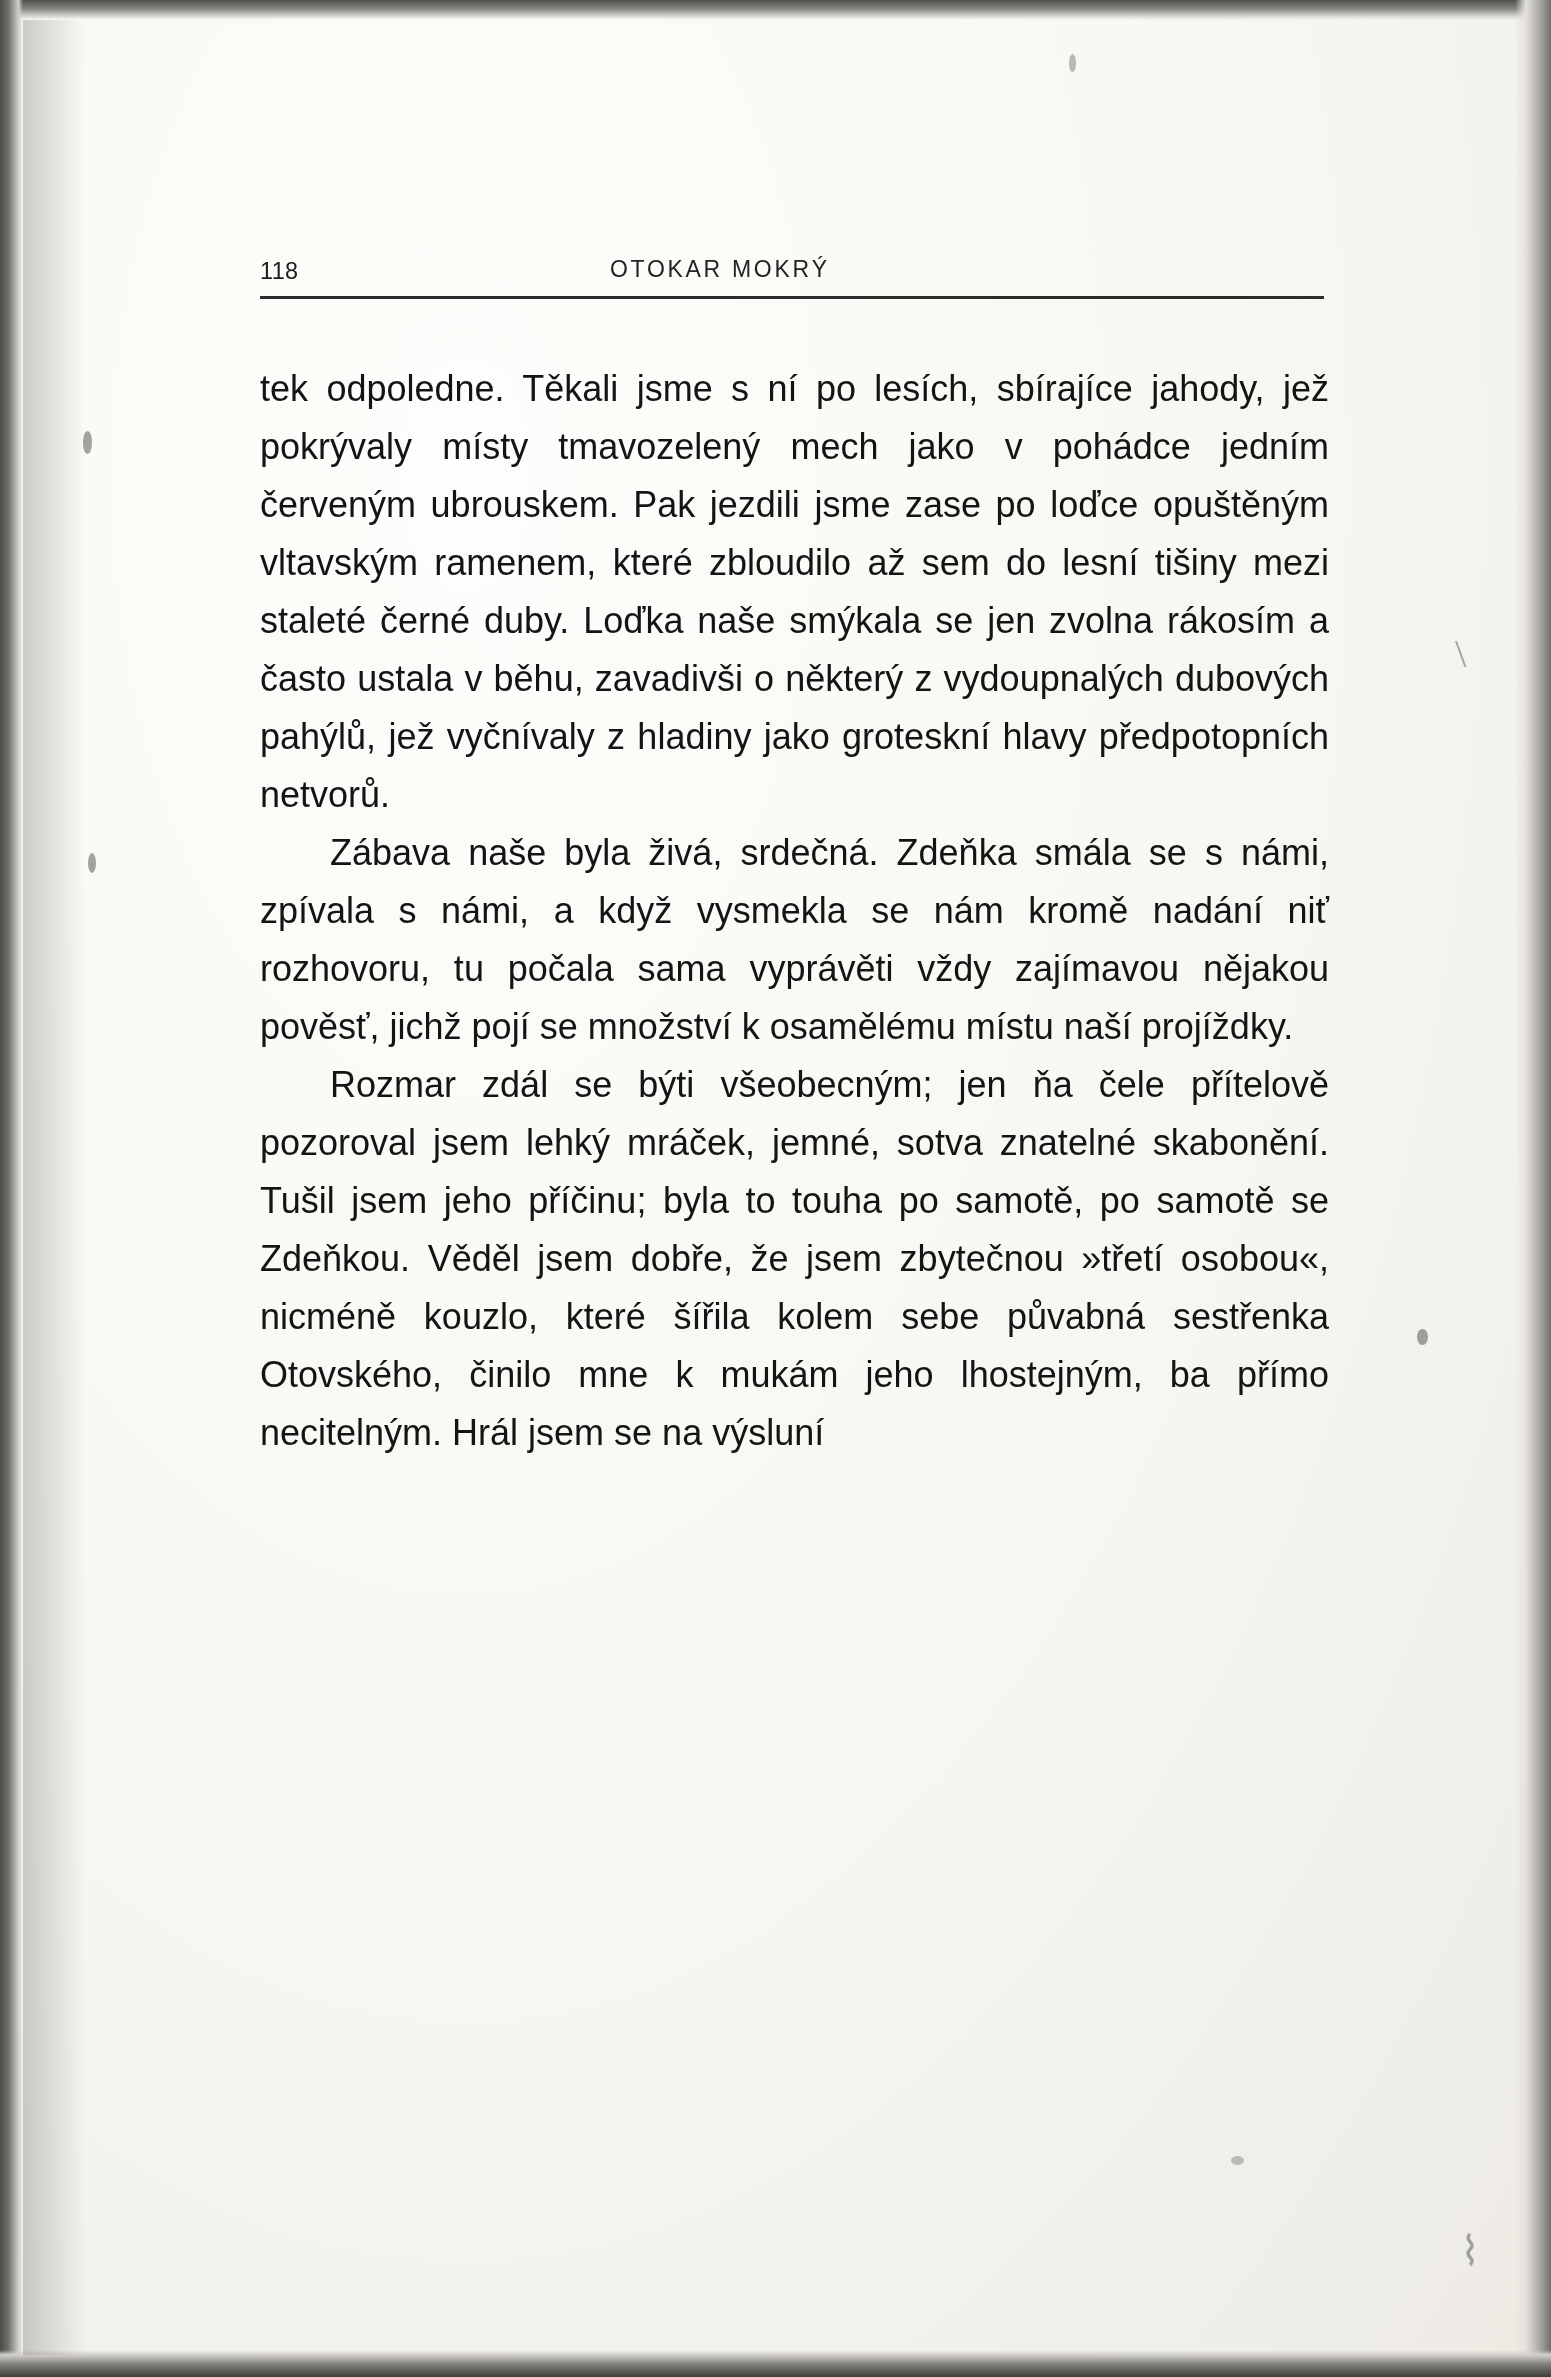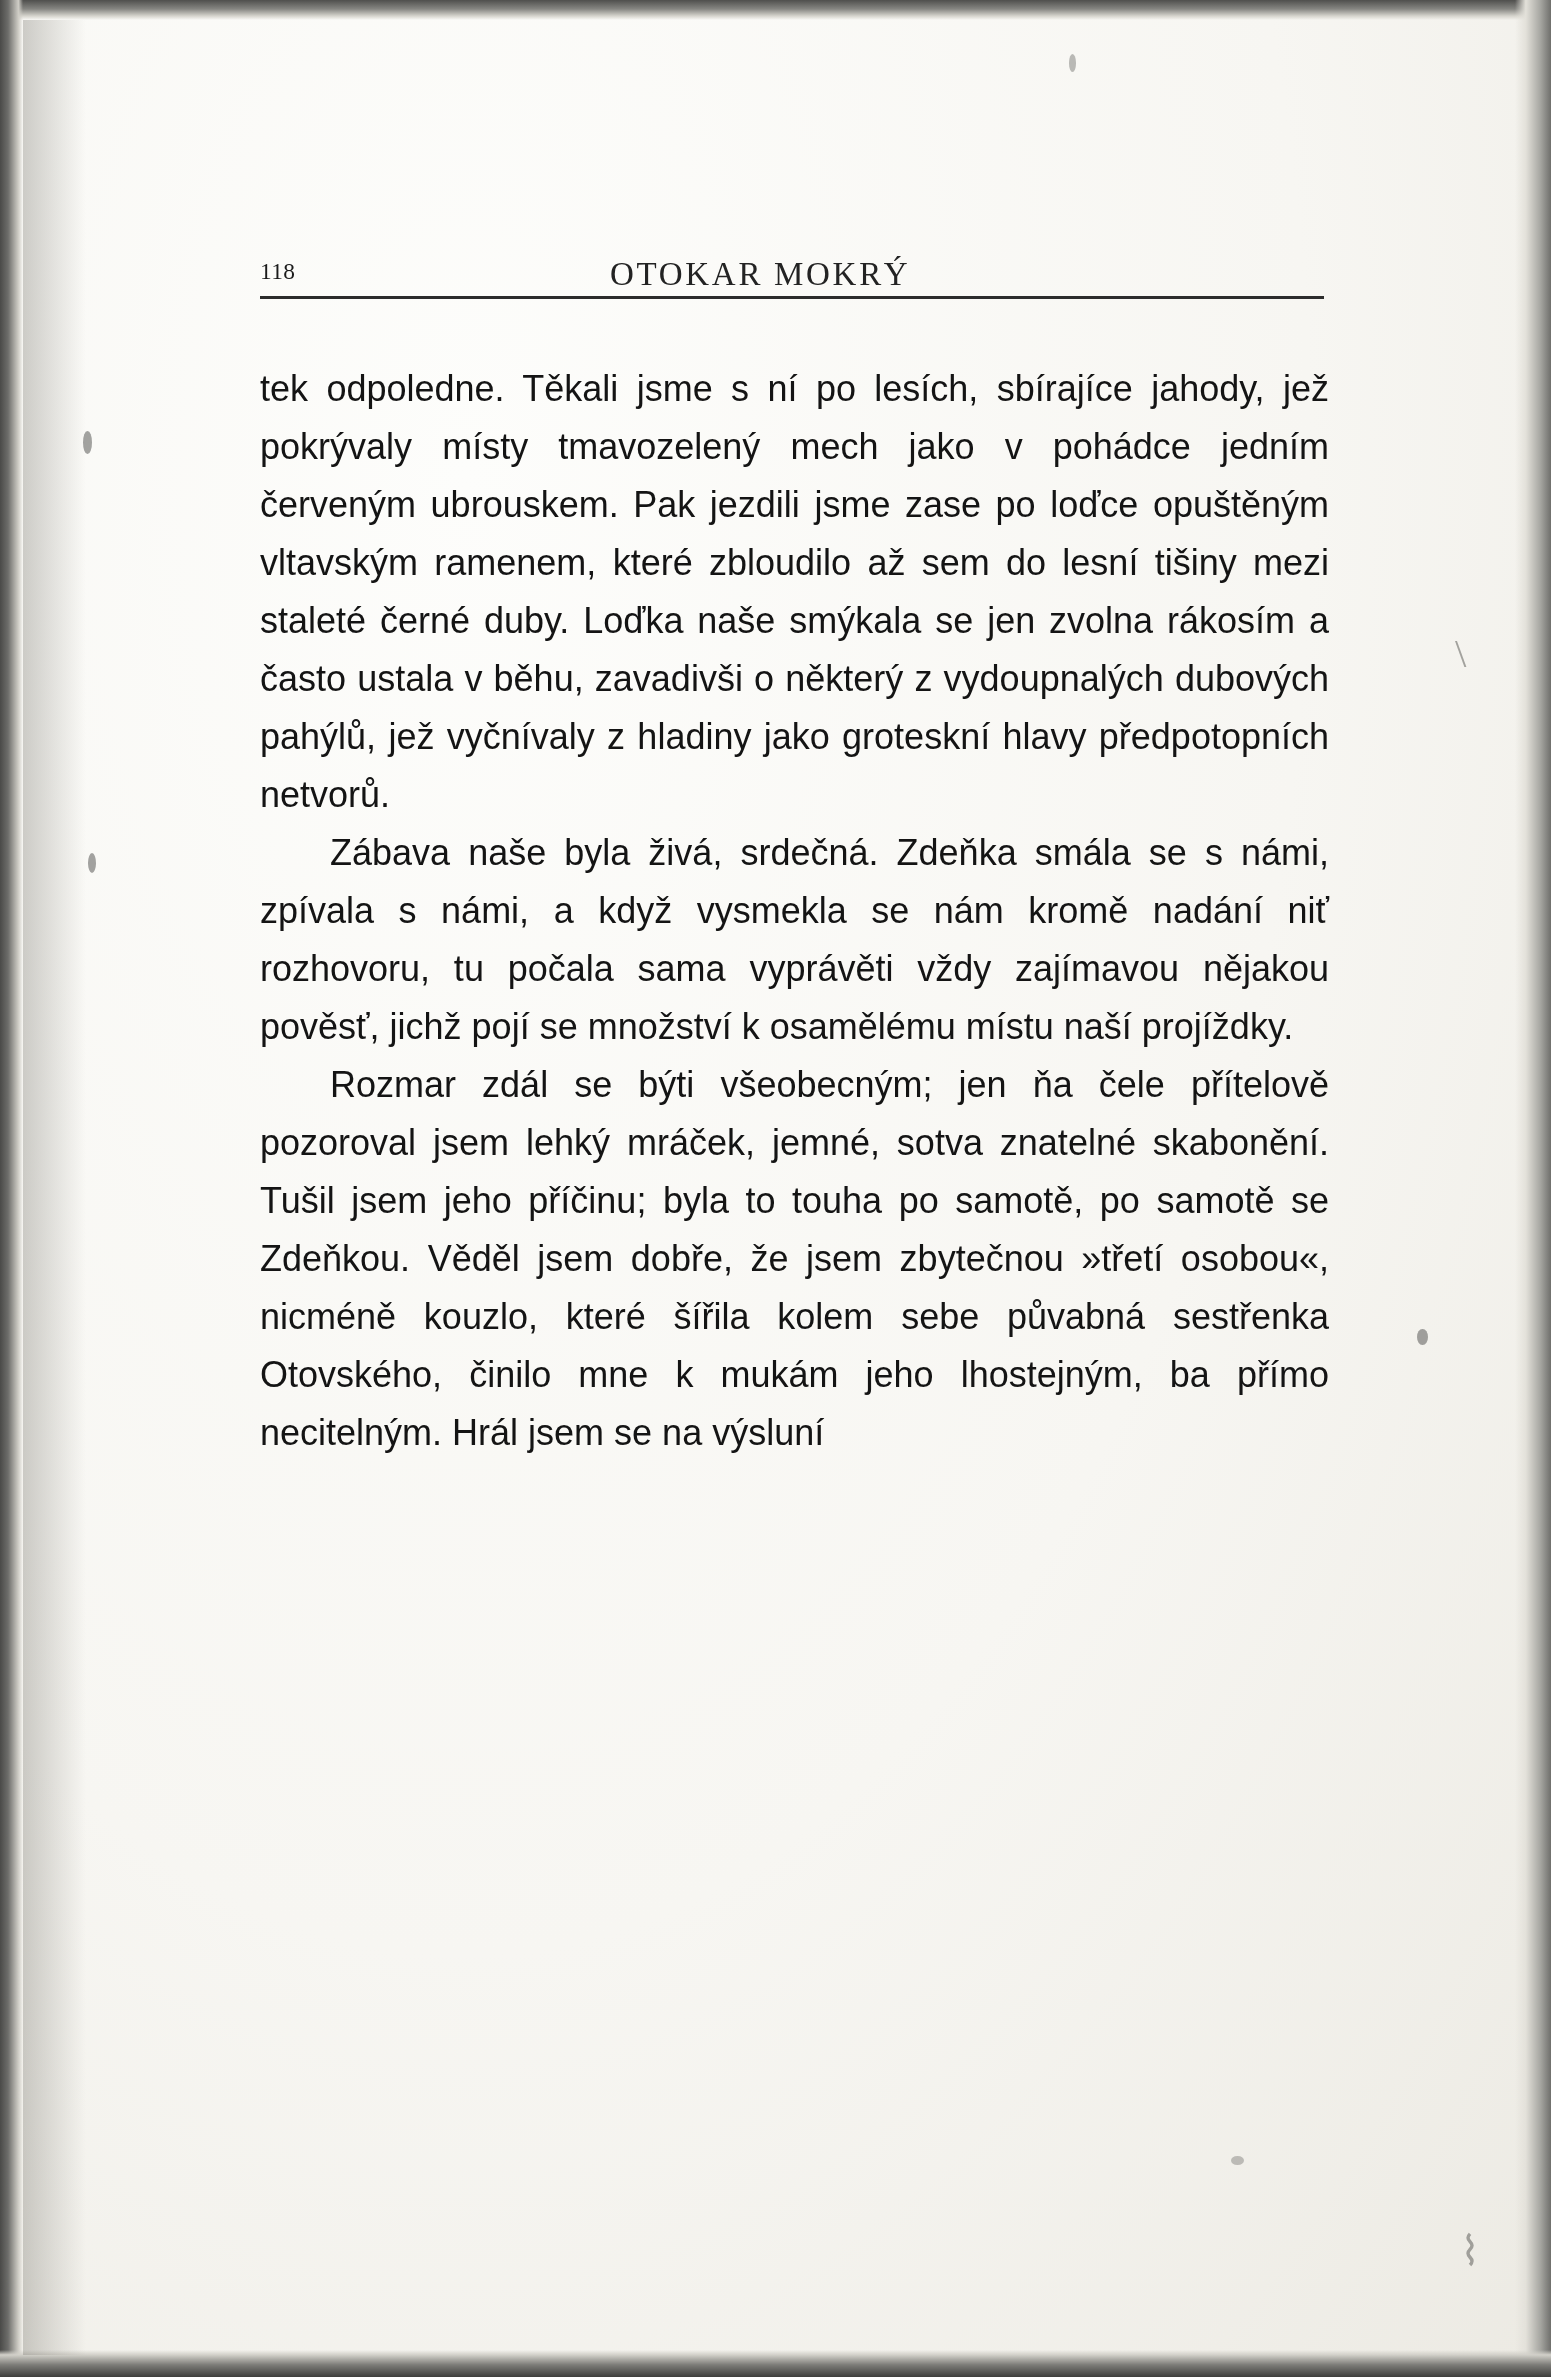--- a/index.html
+++ b/index.html
@@ -56,30 +56,30 @@
     position: relative;
     height: 52px;
   }
   .folio {
     position: absolute;
     left: 0;
     top: 7.2px;
     font-size: 23.4px;
     letter-spacing: 0.4px;
     color: #1b1b1b;
-    font-family: Liberation Serif, serif;
+    font-family: Liberation Sans, sans-serif;
   }
   .running-title {
     position: absolute;
     left: 350px;
     top: 5.4px;
-    font-size: 33px;
+    font-size: 23px;
     letter-spacing: 2.7px;
     color: #232323;
-    font-family: Liberation Serif, serif;
+    font-family: Liberation Sans, sans-serif;
   }
   .rule {
     position: absolute;
     left: 0;
     top: 45px;
     width: 1064px;
     height: 2.7px;
     background: #2c2c2c;
   }
 

